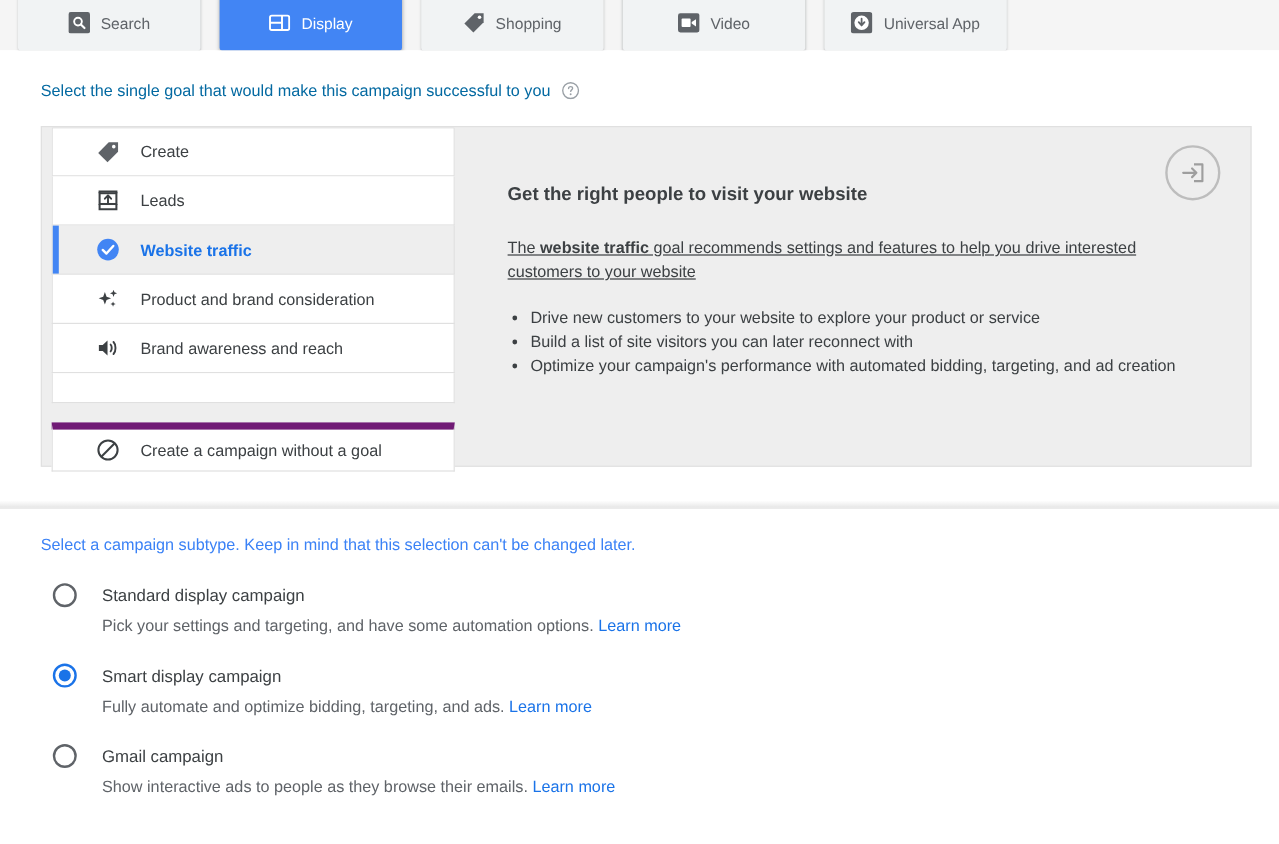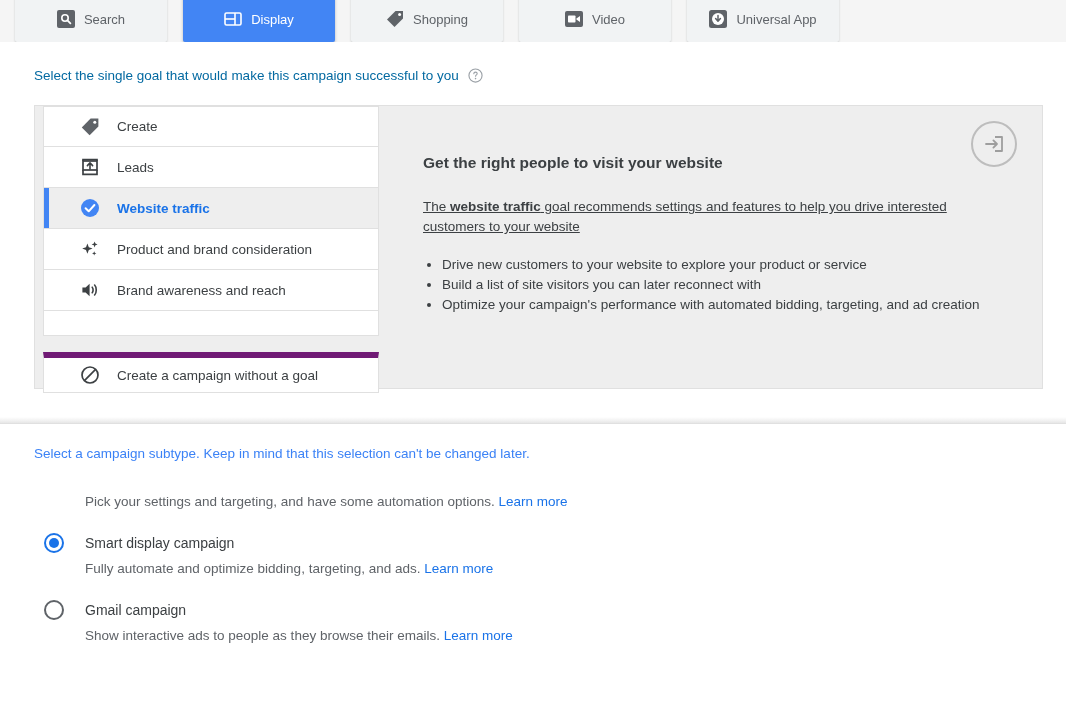--- a/index.html
+++ b/index.html
@@ -465,20 +465,24 @@
 <div class="section-divider"></div>
 <div class="section-divider-line"></div>
 
 <div class="subtype-section">
 
   <div class="subtype-intro">Select a campaign subtype. Keep in mind that this selection can't be changed later.</div>
 
   <div class="radio-list">
 
     <div class="radio-row">
+      <div class="radio-line">
+        <span class="radio-ctrl"></span>
+        <span class="radio-label">Standard display campaign</span>
+      </div>
       <div class="radio-desc">
         <span>Pick your settings and targeting, and have some automation options.</span>
         <span class="link">Learn more</span>
       </div>
     </div>
 
     <div class="radio-row">
       <div class="radio-line">
         <span class="radio-ctrl checked"></span>
         <span class="radio-label">Smart display campaign</span>

